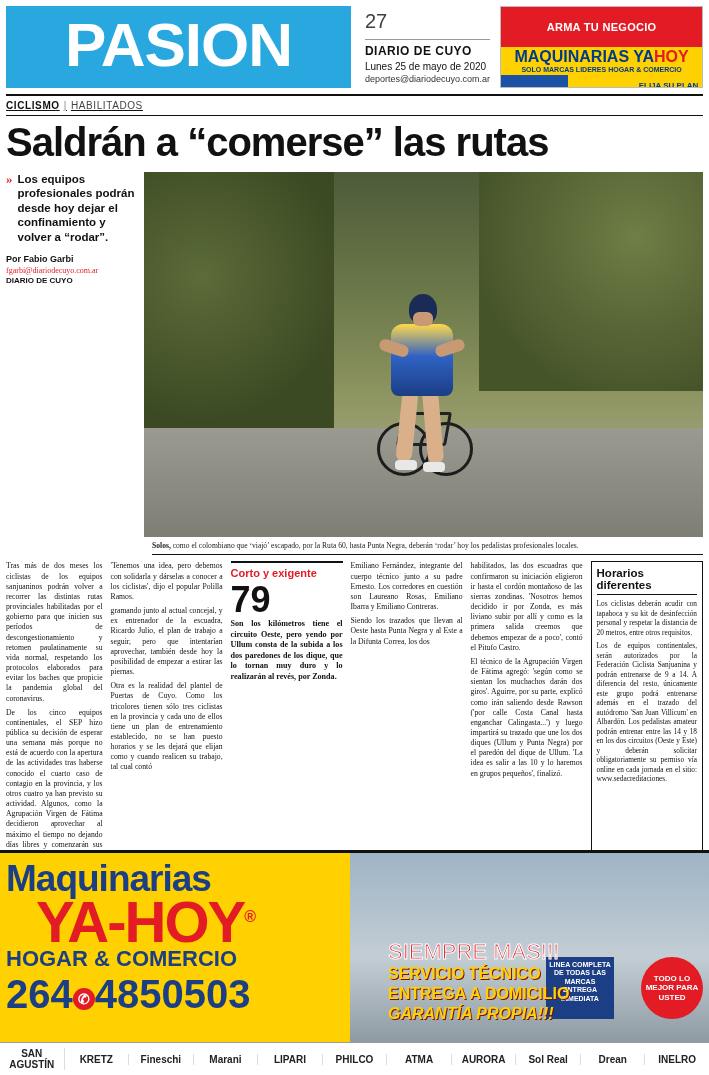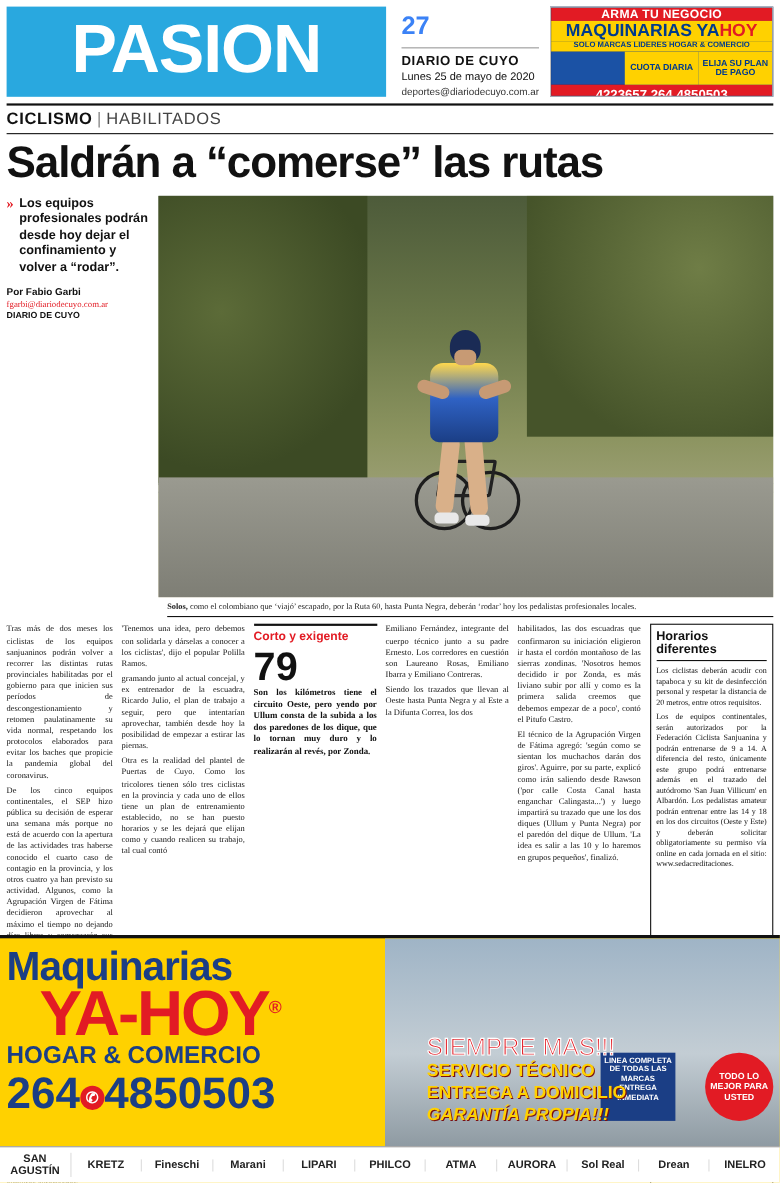--- a/index.html
+++ b/index.html
@@ -34,39 +34,39 @@
     letter-spacing:-1px;
     line-height:1;
     padding-bottom:4px;
   }
   .dateblock {
     flex:1;
     padding:4px 10px 0 14px;
     font-family:"Liberation Sans", sans-serif;
   }
   .dateblock .pagenum {
-    font-size:23px; font-weight:bold; color:#3b82f6; margin-bottom:6px;
+    font-size:20px; font-weight:normal; color:#404040; margin-bottom:6px;
   }
   .dateblock .dline { border-top:1px solid #999; margin:2px 0 4px 0; }
   .dateblock .diario { font-size:12px; font-weight:bold; letter-spacing:.5px; }
   .dateblock .fecha { font-size:10px; margin-top:3px; }
   .dateblock .mail { font-size:9px; color:#333; margin-top:2px; }
 
   .ad-top {
     width:235px;
     border:1px solid #bbb;
     background:#0b2e6f;
     position:relative;
     color:#fff;
     overflow:hidden;
   }
   .ad-top .ad-strip1 {
     background:#e21b24; color:#fff; text-align:center;
     font-family:"Liberation Sans", sans-serif; font-weight:bold;
-    font-size:11px; padding:0 0; letter-spacing:.3px;
+    font-size:11px; padding:14px 0; letter-spacing:.3px;
   }
   .ad-top .ad-brand {
     background:#ffd100; color:#003a8c; text-align:center;
     font-family:"Liberation Sans", sans-serif; font-weight:bold;
     font-size:16px; line-height:1; padding:2px 0 1px 0;
   }
   .ad-top .ad-brand .yah { color:#e21b24; }
   .ad-top .ad-sub {
     background:#ffd100; color:#003a8c; text-align:center;
     font-family:"Liberation Sans", sans-serif; font-weight:bold;
@@ -85,21 +85,21 @@
     background:#e21b24; color:#fff; text-align:center;
     font-family:"Liberation Sans", sans-serif; font-weight:bold;
     font-size:12px; padding:2px 0;
   }
 
   
   .sec-line { border-top:2px solid #111; margin:6px 6px 0 6px; }
   .kicker {
     margin:4px 6px 0 6px;
     font-family:"Liberation Sans", sans-serif;
-    font-size:15px; font-weight:bold; letter-spacing:.6px;
+    font-size:10px; font-weight:bold; letter-spacing:.6px;text-decoration:underline;
   }
   .kicker .sep { color:#888; font-weight:normal; margin:0 4px; }
   .kicker .habil { color:#444; font-weight:normal; }
   .sec-line2 { border-top:1px solid #111; margin:4px 6px 0 6px; }
 
   .headline {
     margin:6px 6px 0 6px;
     font-family:"Liberation Sans", sans-serif;
     font-weight:bold;
     font-size:40px;

